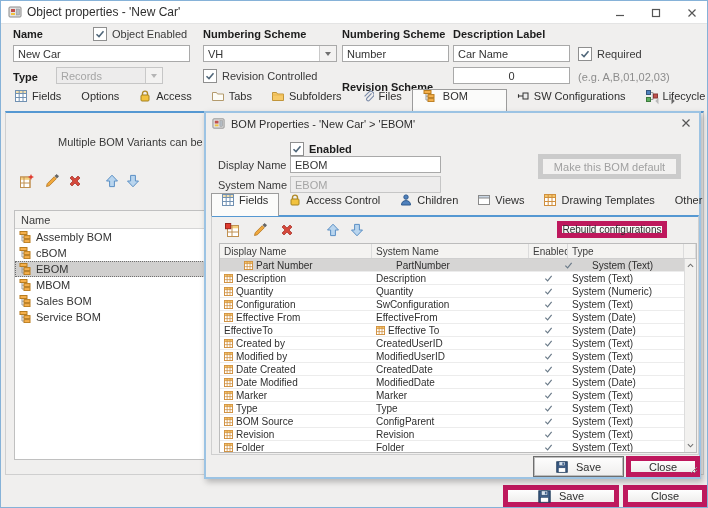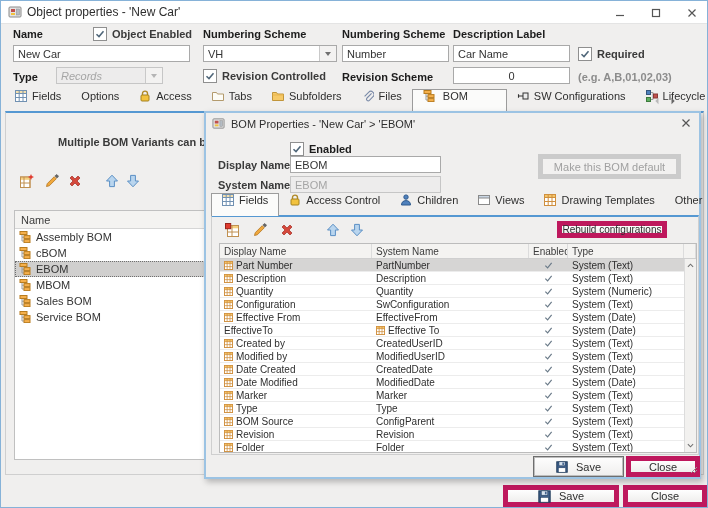--- a/index.html
+++ b/index.html
@@ -4,21 +4,21 @@
 <style>
   html,body{margin:0;padding:0;background:#d8d8d8;}
   #screen{position:relative;width:708px;height:508px;overflow:hidden;
     font-family:"Liberation Sans",sans-serif;font-size:11px;color:#333;
     background:#f0efee;border:1px solid #86b2d8;box-sizing:border-box;}
   .abs{position:absolute;}
   .titlebar{position:absolute;top:0;left:0;right:0;height:22px;background:#fff;border-bottom:1px solid #e4e4e4;}
   .title-text{position:absolute;left:26px;top:4px;font-size:12px;color:#2e2e2e;white-space:nowrap;}
   .winbtn{position:absolute;top:3px;width:26px;height:17px;display:flex;align-items:center;justify-content:center;}
   .lbl{position:absolute;font-weight:bold;color:#1c1c1c;white-space:nowrap;}
-  .txt{position:absolute;color:#3a3a3a;white-space:nowrap;font-weight:bold;}
+  .txt{position:absolute;color:#3a3a3a;white-space:nowrap;}
   .hint{color:#8c8c8c;}
   input.field{position:absolute;height:17px;border:1px solid #a9a9a9;background:#fff;
     font-family:"Liberation Sans",sans-serif;font-size:11px;color:#333;padding:0 4px;box-sizing:border-box;outline:none;}
   input.field.center{text-align:center;}
   input.field.disabled{background:#edecec;color:#a5a5a5;border-color:#c6c6c6;}
   .combo{position:absolute;height:17px;background:#fff;border:1px solid #a9a9a9;box-sizing:border-box;}
   .combo .ctext{position:absolute;left:4px;top:2px;white-space:nowrap;}
   .combo .cbtn{position:absolute;right:0;top:0;bottom:0;width:16px;background:#f3f2f1;border-left:1px solid #c9c9c9;display:flex;align-items:center;justify-content:center;}
   .combo .carr{width:0;height:0;border-left:3.5px solid transparent;border-right:3.5px solid transparent;border-top:4px solid #707070;}
   .combo.disabled{background:#edecec;border-color:#c6c6c6;}
@@ -45,21 +45,21 @@
   .dlg-title{position:absolute;top:0;left:0;right:0;height:22px;}
   .btn{position:absolute;display:flex;align-items:center;justify-content:center;gap:8px;
     background:linear-gradient(#fefefe,#efeeed);border:5px solid #be185d;color:#2e2e2e;box-sizing:border-box;}
   .btn.focused{border:1px solid #6e6e6e;box-shadow:inset 0 0 0 1px #bdbdbd;}
   .btn.disabled{background:#f2f1f0;border-color:#cbcbcb;color:#a0a0a0;}
   .grid{position:absolute;background:#fff;border:1px solid #bcbcbc;box-sizing:border-box;font-size:10px;}
   .grid-header{display:grid;grid-template-columns:152px 157px 39px 116px auto;height:14px;background:#f4f3f1;border-bottom:1px solid #cfcfcf;color:#3c3c3c;}
   .grid-header .hcell{display:flex;align-items:center;padding-left:4px;border-right:1px solid #dcdcdc;overflow:hidden;}
   .grid-body{position:absolute;top:15px;left:0;right:12px;bottom:0;overflow:hidden;}
   .grid-row{display:grid;grid-template-columns:152px 157px 39px 116px;height:12px;align-items:center;border-bottom:1px solid #ececec;color:#2f2f2f;}
-  .grid-row.selected{background:#d6d5d4;}
+  .grid-row.selected{background:#d6d5d4;padding-left:20px;}
   .grid-row .cell{overflow:hidden;white-space:nowrap;padding-left:4px;display:flex;align-items:center;gap:3px;}
   .grid-row .cell.center{justify-content:center;padding-left:0;}
   .grid-row .icn svg{width:9px;height:9px;}
   .scrollcol{position:absolute;top:15px;right:0;bottom:0;width:12px;background:#f2f1ef;border-left:1px solid #dcdcdc;
     display:flex;flex-direction:column;justify-content:space-between;align-items:center;padding:1px 0;box-sizing:border-box;}
   .scrollcol svg{width:7px;height:7px;}
   .grip{position:absolute;right:1px;bottom:1px;}
   .icn{display:inline-flex;}
 </style>
 </head>
@@ -119,35 +119,35 @@
   <span class="cbrow" style="left:577px;top:46px;">
     <span class="cb">
         <svg viewBox="0 0 10 10" width="12" height="12">
           <path d="M1.5 5.2 4 7.6 8.5 2.2" fill="none" stroke="#4e6578" stroke-width="1.5"></path>
         </svg>
       </span>
     <span class="txt" style="position:static;">Required</span>
   </span>
 
   <span class="lbl" style="left:12px;top:70px;">Type</span>
-  <div class="combo disabled" style="left:55px;top:66px;width:107px;font-style:italic;">
+  <div class="combo disabled" style="left:55px;top:66px;width:107px;">
     <span class="ctext">Records</span>
     <span class="cbtn">
         <span class="carr"></span>
       </span>
   </div>
   <span class="cbrow" style="left:202px;top:68px;">
     <span class="cb">
         <svg viewBox="0 0 10 10" width="12" height="12">
           <path d="M1.5 5.2 4 7.6 8.5 2.2" fill="none" stroke="#4e6578" stroke-width="1.5"></path>
         </svg>
       </span>
     <span class="txt" style="position:static;">Revision Controlled</span>
   </span>
-  <span class="lbl" style="left:341px;top:70px;">Revision Scheme</span>
+  <span class="lbl" style="left:341px;top:80px;">Revision Scheme</span>
   <input class="field center" style="left: 452px; top: 66px; width: 117px;" readonly="" value="0">
   <span class="txt hint" style="left:577px;top:70px;">(e.g. A,B,01,02,03)</span>
 
   <div class="tabstrip" style="left:4px;top:88px;width:699px;">
     <div id="main-tabs" style="display:flex;align-items:flex-end;">
         <div class="tab">
           <span class="icn">
             <svg viewBox="0 0 12 12" width="12" height="12">
               <rect x="0.5" y="0.5" width="11" height="11" fill="#fff" stroke="#7191b2"></rect>
               <rect x="0.5" y="0.5" width="11" height="3" fill="#f3dfae"></rect>

